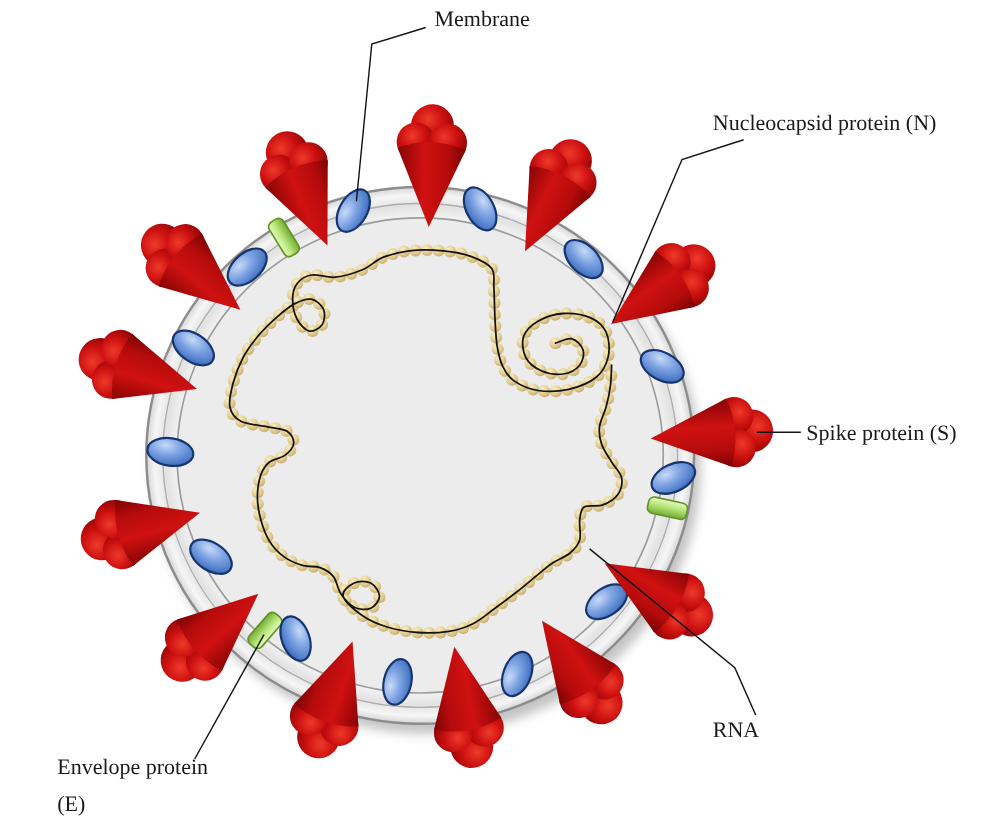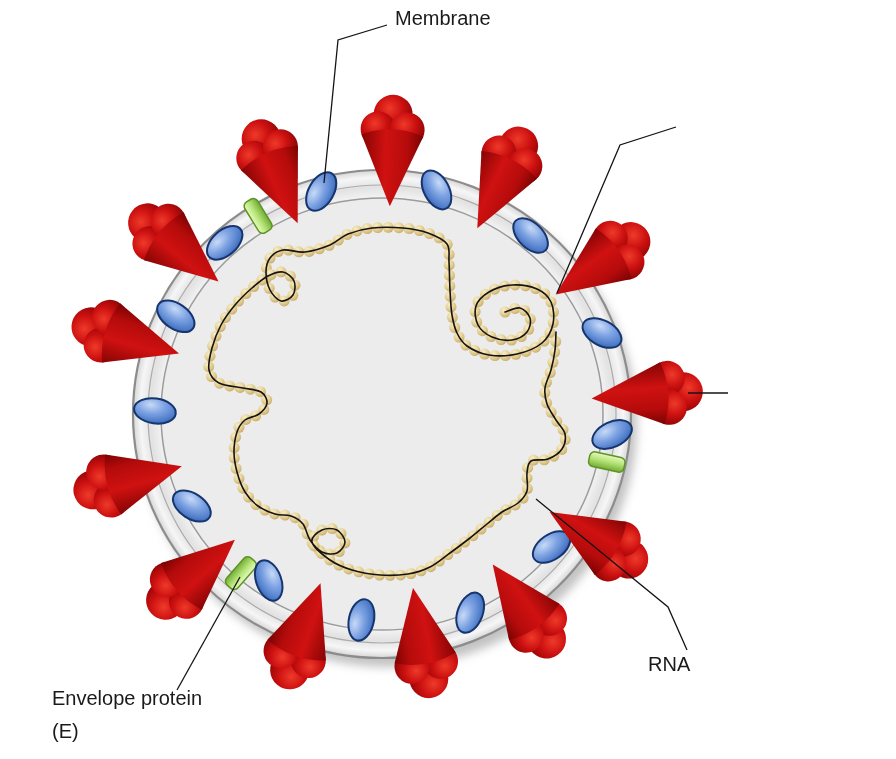--- a/index.html
+++ b/index.html
@@ -1,17 +1,17 @@
 <!DOCTYPE html>
 <html><head>
 <meta charset="utf-8">
 <style>
   html,body{margin:0;padding:0;background:#ffffff;}
   .page{position:relative;width:896px;height:759px;background:#ffffff;overflow:hidden;
-        font-family:Liberation Sans, sans-serif;}
+        font-family:Liberation Serif, serif;}
   #virus-svg{position:absolute;left:0;top:0;}
   .lbl{position:absolute;font-size:20px;line-height:33px;color:#1a1a1a;white-space:nowrap;}
   #lbl-membrane{left:395px;top:2px;}
   #lbl-nucleocapsid{left:648px;top:96px;}
   #lbl-spike{left:733px;top:378px;}
   #lbl-rna{left:648px;top:648px;}
   #lbl-envelope{left:52px;top:682px;}
 </style>
 </head>
 <body>
@@ -368,19 +368,21 @@
         <polyline points="676,127 620,145 557,293" fill="none" stroke="#141414" stroke-width="1.3"></polyline>
         <polyline points="688,393 728,393" fill="none" stroke="#141414" stroke-width="1.3"></polyline>
         <polyline points="536,499 668,607 687,650" fill="none" stroke="#141414" stroke-width="1.3"></polyline>
         <polyline points="240,577 177,690" fill="none" stroke="#141414" stroke-width="1.3"></polyline>
       </g>
   </svg>
 
   <div class="lbl" id="lbl-membrane">
     <div>Membrane</div>
   </div>
+  <div class="lbl" id="lbl-nucleocapsid">Nucleocapsid protein (N)</div>
+  <div class="lbl" id="lbl-spike">Spike protein (S)</div>
   <div class="lbl" id="lbl-rna">RNA</div>
   <div class="lbl" id="lbl-envelope">
     <div>Envelope protein</div>
     <div>(E)</div>
   </div>
 
 </div>
 
 </body></html>

